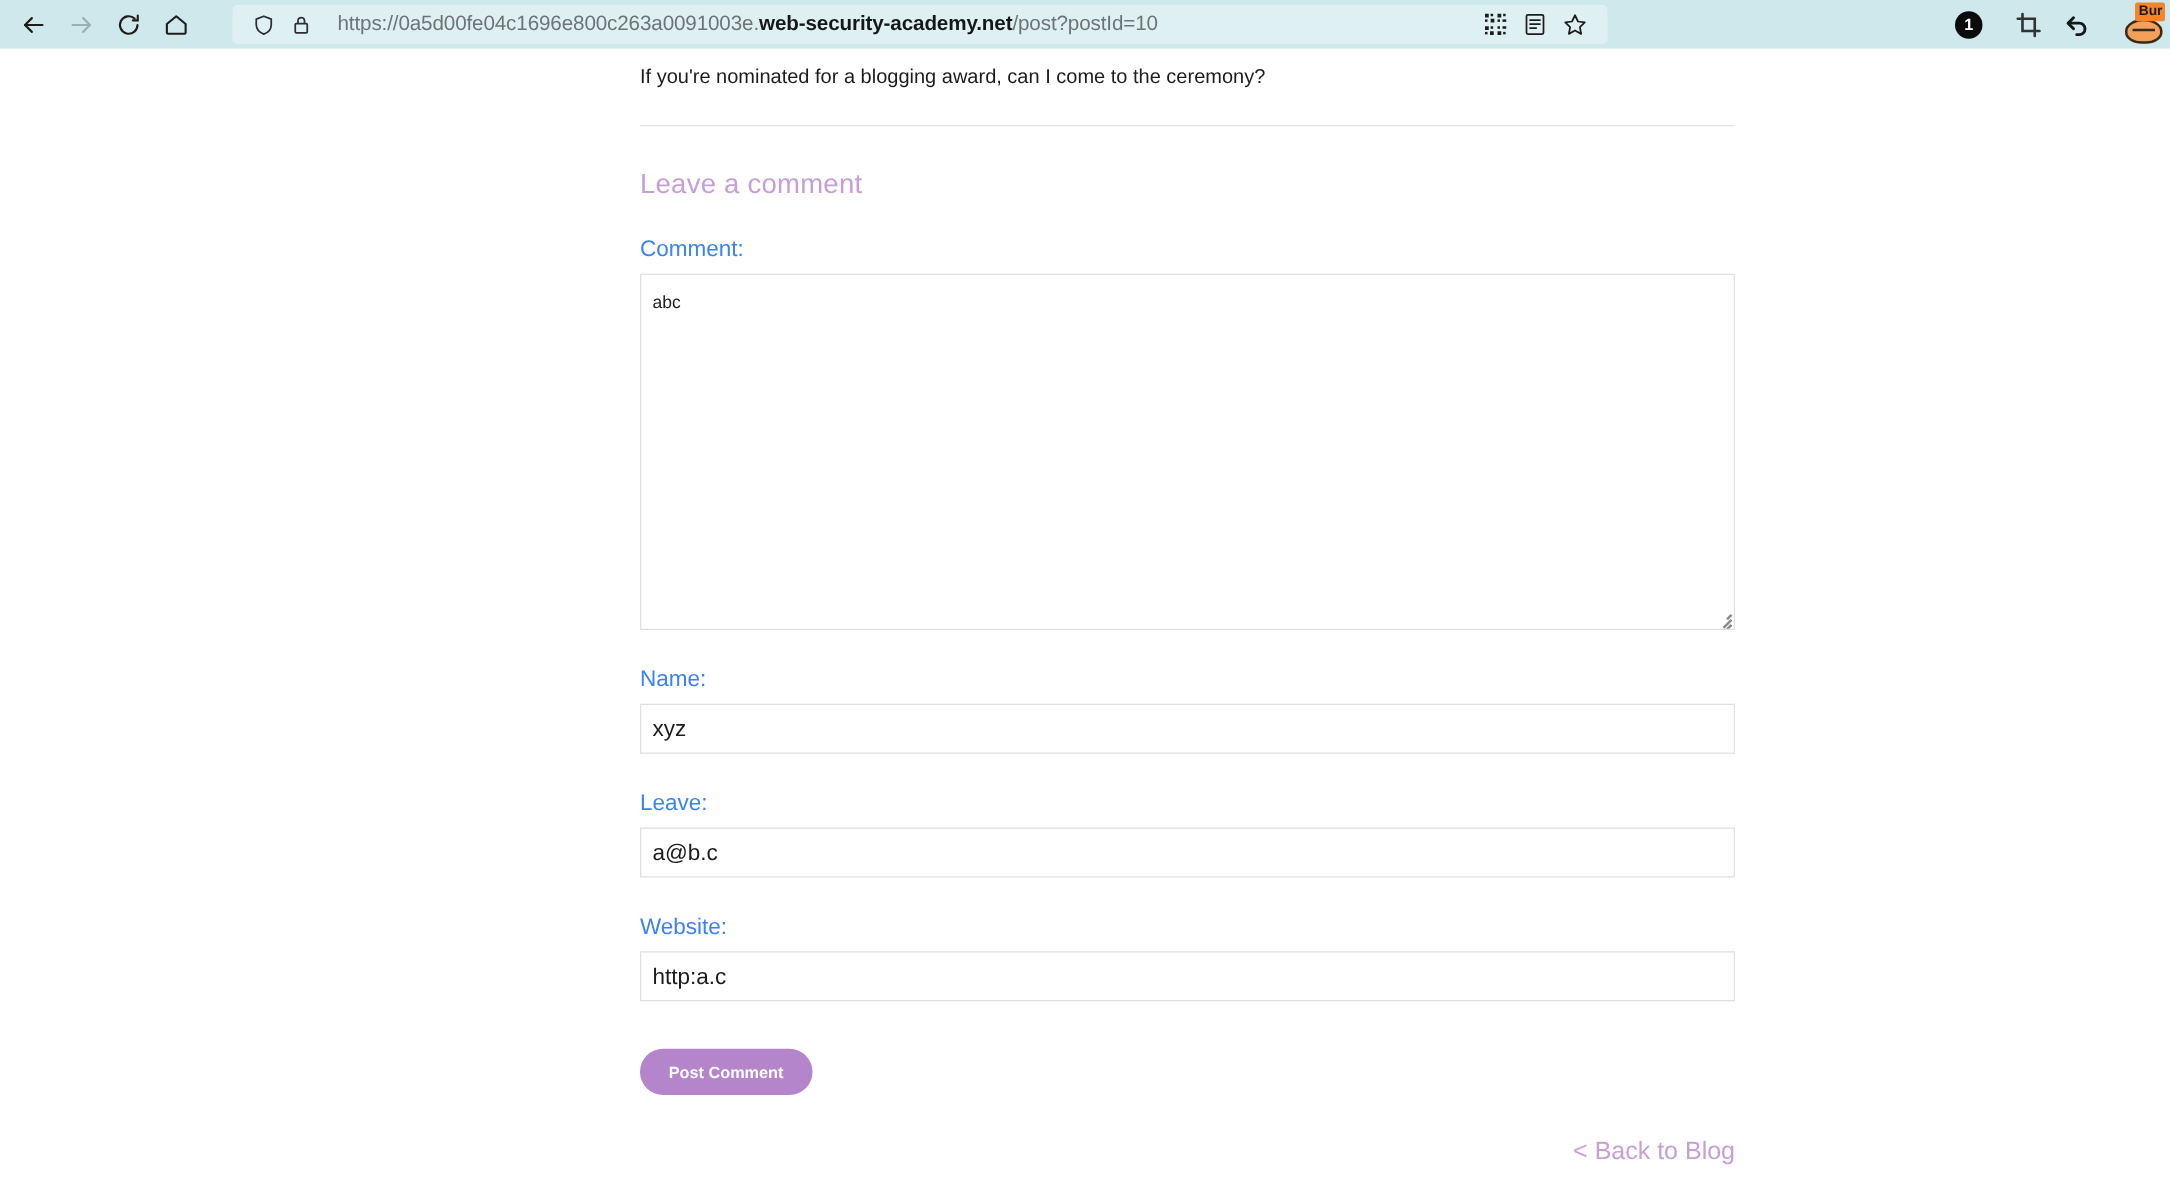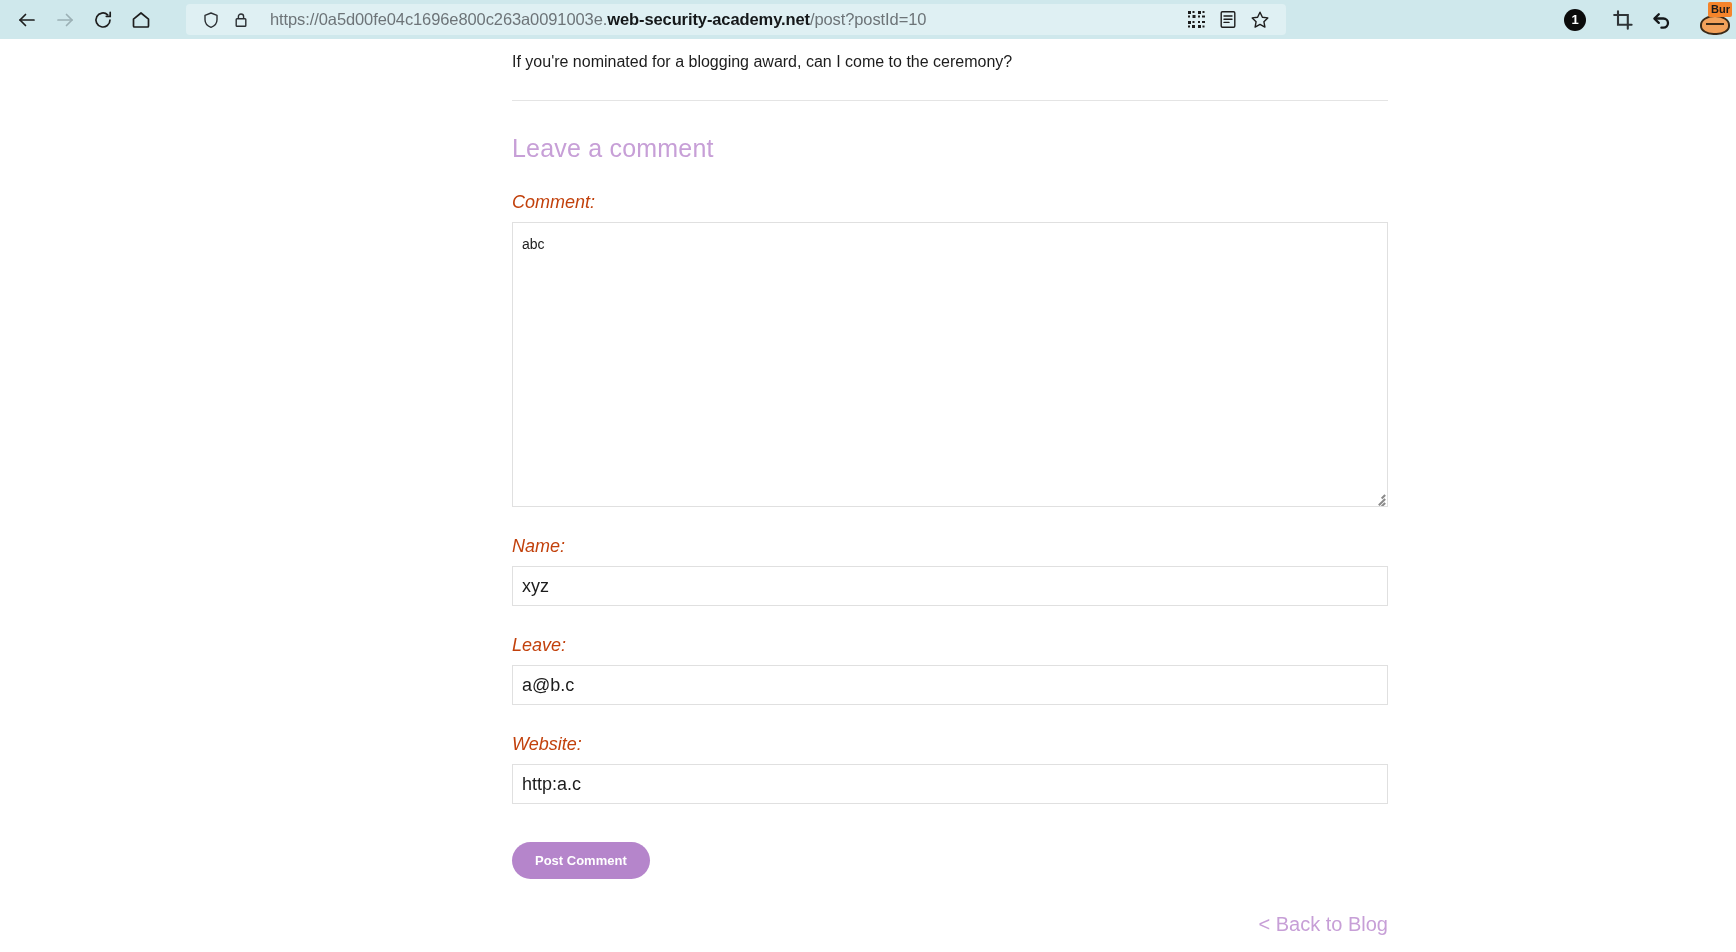--- a/index.html
+++ b/index.html
@@ -160,32 +160,31 @@
     color: #1c1c1c;
     margin-top: 12px;
     line-height: 1.4;
   }
   .hr {
     border: 0;
     border-top: 1px solid #e4e4e4;
     margin: 27px 0 0 0;
   }
   h1.leave-title {
-    font-size: 25px;
+    font-size: 22px;
     font-weight: normal;
     color: #c79fd7;
     margin: 33px 0 0 0;
     letter-spacing: 0.2px;
   }
   label.field-label {
     display: block;
     font-size: 18px;
-    color: #c2410c;
+    color: #3b82f6;
     margin: 29px 0 9px 0;
-    font-style: italic;
   }
   .input-box {
     box-sizing: border-box;
     width: 876px;
     border: 1px solid #e0e0e0;
     background: #ffffff;
     font-family: "Liberation Sans", sans-serif;
     font-size: 18px;
     color: #1c1c1c;
     padding: 8px 9px;

